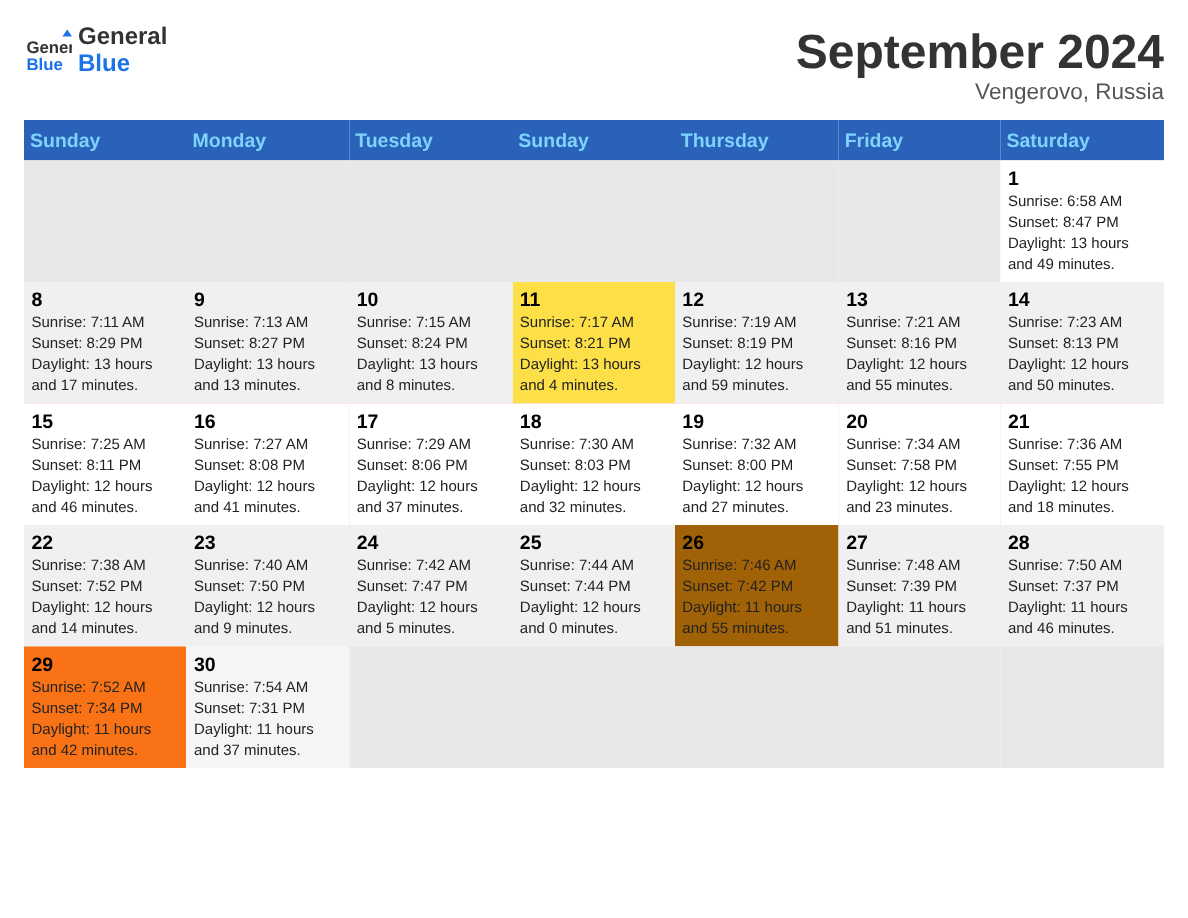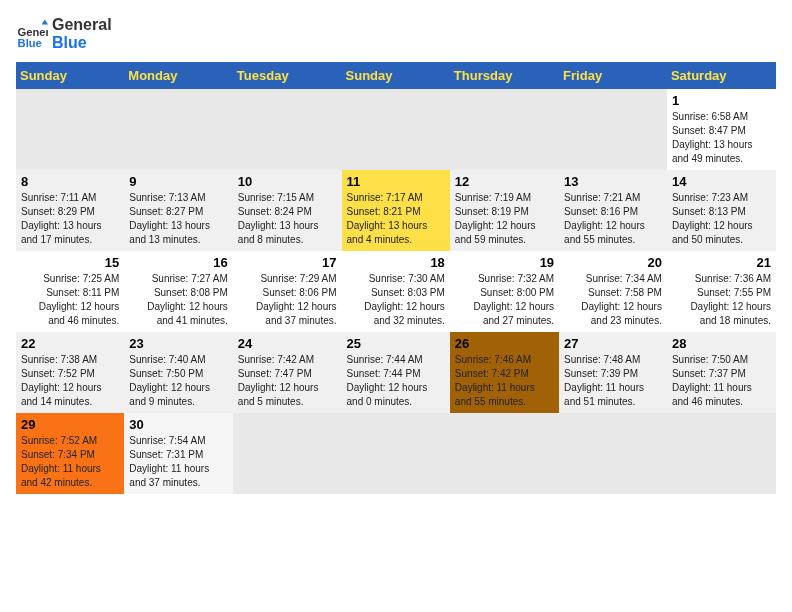--- a/index.html
+++ b/index.html
@@ -37,21 +37,21 @@
       font-size: 15px;
       color: #555;
     }
     table {
       width: 100%;
       border-collapse: collapse;
       font-size: 11px;
     }
     thead th {
       background-color: #2962b8;
-      color: #fde047;
+      color: #7dd3fc;
       padding: 6px 4px;
       text-align: left;
       font-size: 13px;
       font-weight: bold;
     }
     tbody tr {
       vertical-align: top;
     }
     tbody tr:nth-child(odd) {
       background-color: #fff;
@@ -85,20 +85,24 @@
     <svg class="logo-icon" viewBox="0 0 40 40">
       <text x="2" y="22" font-size="14" font-weight="bold" fill="#333">General</text>
       <text x="2" y="36" font-size="14" font-weight="bold" fill="#1a73e8">Blue</text>
       <polygon points="32,8 40,8 36,2" fill="#1a73e8"></polygon>
     </svg>
     <div>
       <div style="font-size:16px;font-weight:bold;color:#333;">General</div>
       <div style="font-size:16px;font-weight:bold;color:#1a73e8;">Blue</div>
     </div>
   </div>
+  <div class="title-block">
+    <div class="month-title">September 2024</div>
+    <div class="location">Vengerovo, Russia</div>
+  </div>
 </div>
 
 <table>
   <thead>
     <tr>
 
     <th>Sunday</th>
         <th>Monday</th>
         <th>Tuesday</th>
         <th>Sunday</th>
@@ -143,21 +147,21 @@
         </td>
         <td style="background-color: rgb(240, 240, 240);">
           <span class="day-num">13</span>
           <div class="day-detail">Sunrise: 7:21 AM<br>Sunset: 8:16 PM<br>Daylight: 12 hours and 55 minutes.</div>
         </td>
         <td style="background-color: rgb(240, 240, 240);">
           <span class="day-num">14</span>
           <div class="day-detail">Sunrise: 7:23 AM<br>Sunset: 8:13 PM<br>Daylight: 12 hours and 50 minutes.</div>
         </td>
       </tr>
-      <tr style="background-color: #fca5a5; text-align: right;">
+      <tr style="background-color: #fca5a5;">
         <td style="background-color: rgb(255, 255, 255);">
           <span class="day-num">15</span>
           <div class="day-detail">Sunrise: 7:25 AM<br>Sunset: 8:11 PM<br>Daylight: 12 hours and 46 minutes.</div>
         </td>
         <td style="background-color: rgb(255, 255, 255);">
           <span class="day-num">16</span>
           <div class="day-detail">Sunrise: 7:27 AM<br>Sunset: 8:08 PM<br>Daylight: 12 hours and 41 minutes.</div>
         </td>
         <td style="background-color: rgb(255, 255, 255);">
           <span class="day-num">17</span>

